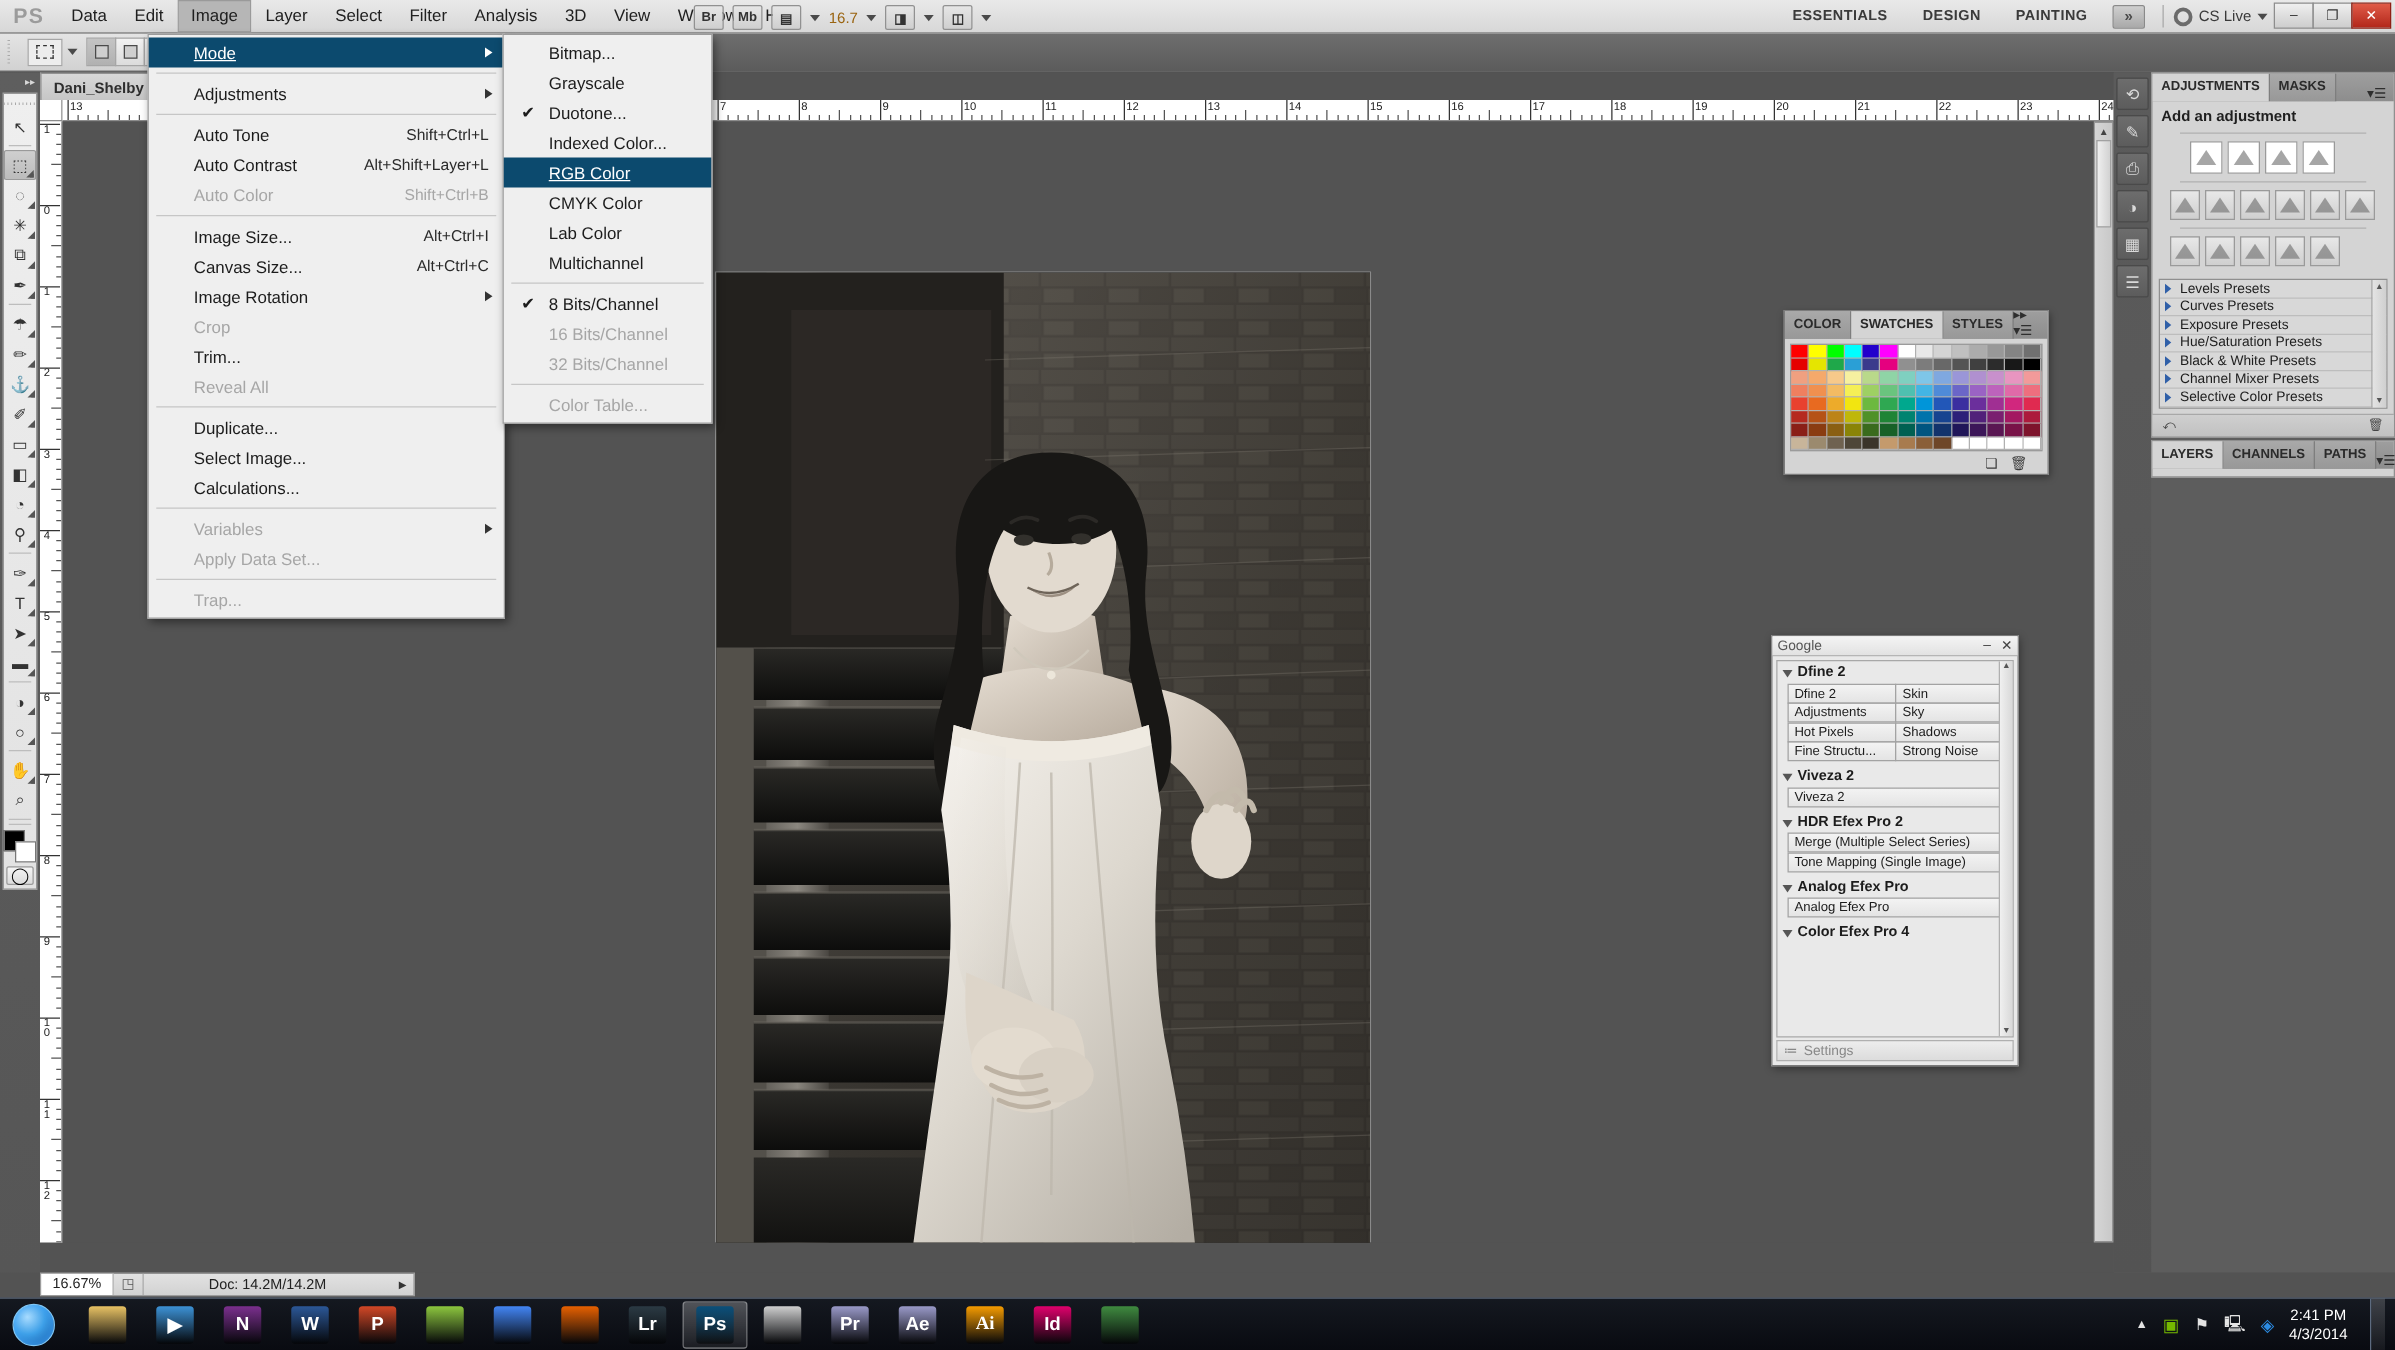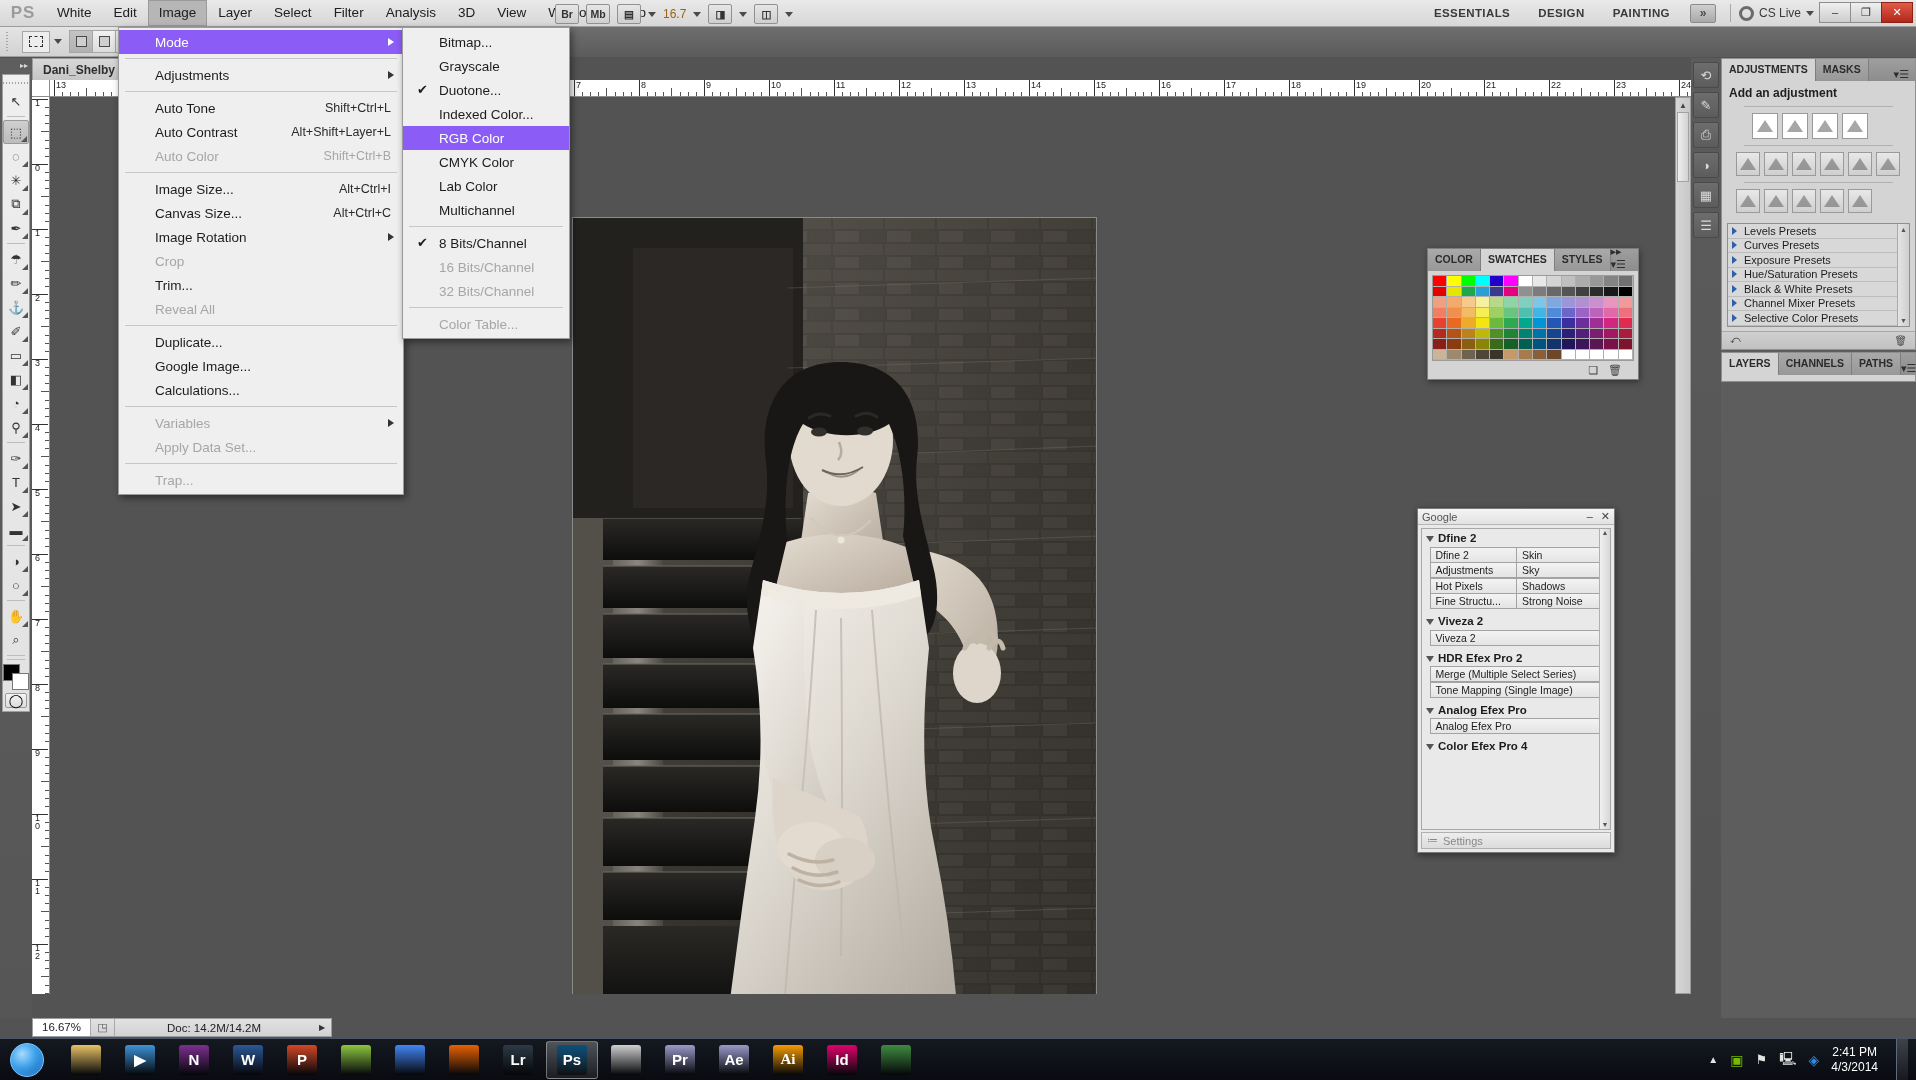--- a/index.html
+++ b/index.html
@@ -162,21 +162,21 @@
   
   .dropdown {
     position:absolute; background:#efefef; border:1px solid #9b9b9b;
     box-shadow:2px 3px 7px rgba(0,0,0,.45); padding:2px 0; z-index:60;
   }
   #image-menu { left:118px; top:27px; width:286px; }
   .mi { position:relative; height:24px; display:flex;align-items:center;
         font-size:13.5px; color:#1c1c1c; padding-left:36px; padding-right:12px; }
   .mi .accel { margin-left:auto; font-size:12.5px; color:#2a2a2a; padding-left:24px;}
   .mi.disabled, .mi.disabled .accel { color:#a6a6a6; }
-  .mi.hl { background:#8b5cf6; color:#fff; }
+  .mi.hl { background:#0c4a6e; color:#fff;text-decoration:underline; }
   .mi.hl .arrow { border-left-color:#fff;}
   .mi .arrow { position:absolute;right:9px;top:8px;width:0;height:0;
     border-top:4.5px solid transparent;border-bottom:4.5px solid transparent;border-left:6px solid #333;}
   .mi .chk { position:absolute;left:14px;top:4px;font-size:13px;color:#1c1c1c;}
   .msep { height:1px;background:#c6c6c6;margin:4px 6px; }
   #mode-submenu { left:402px; top:27px; width:168px; }
 
   
   .dock { position:absolute; right:0; top:58px; width:225px; bottom:62px; background:#5d5d5d; }
   .dockrail { position:absolute; left:0; top:0; width:30px; bottom:0; background:linear-gradient(#5b5b5b,#535353);}
@@ -255,21 +255,21 @@
      border-left:1px solid #5d6b80;}
 </style>
 </head>
 <body>
 
 <div class="app">
 
   <div class="menubar">
     <div class="ps-logo">PS</div>
     <div id="menu-items" style="display:flex;align-items:center;">
-        <div class="menu-item">White</div>
+        <div class="menu-item">Data</div>
         <div class="menu-item">Edit</div>
         <div class="menu-item active">Image</div>
         <div class="menu-item">Layer</div>
         <div class="menu-item">Select</div>
         <div class="menu-item">Filter</div>
         <div class="menu-item">Analysis</div>
         <div class="menu-item">3D</div>
         <div class="menu-item">View</div>
         <div class="menu-item">Window</div>
         <div class="menu-item">Help</div>
@@ -889,21 +889,21 @@
         <span>Trim...</span>
       </div>
       <div class="mi disabled">
         <span>Reveal All</span>
       </div>
       <div class="msep"></div>
       <div class="mi">
         <span>Duplicate...</span>
       </div>
       <div class="mi">
-        <span>Google Image...</span>
+        <span>Select Image...</span>
       </div>
       <div class="mi">
         <span>Calculations...</span>
       </div>
       <div class="msep"></div>
       <div class="mi disabled">
         <span>Variables</span>
         <span class="arrow"></span>
       </div>
       <div class="mi disabled">

